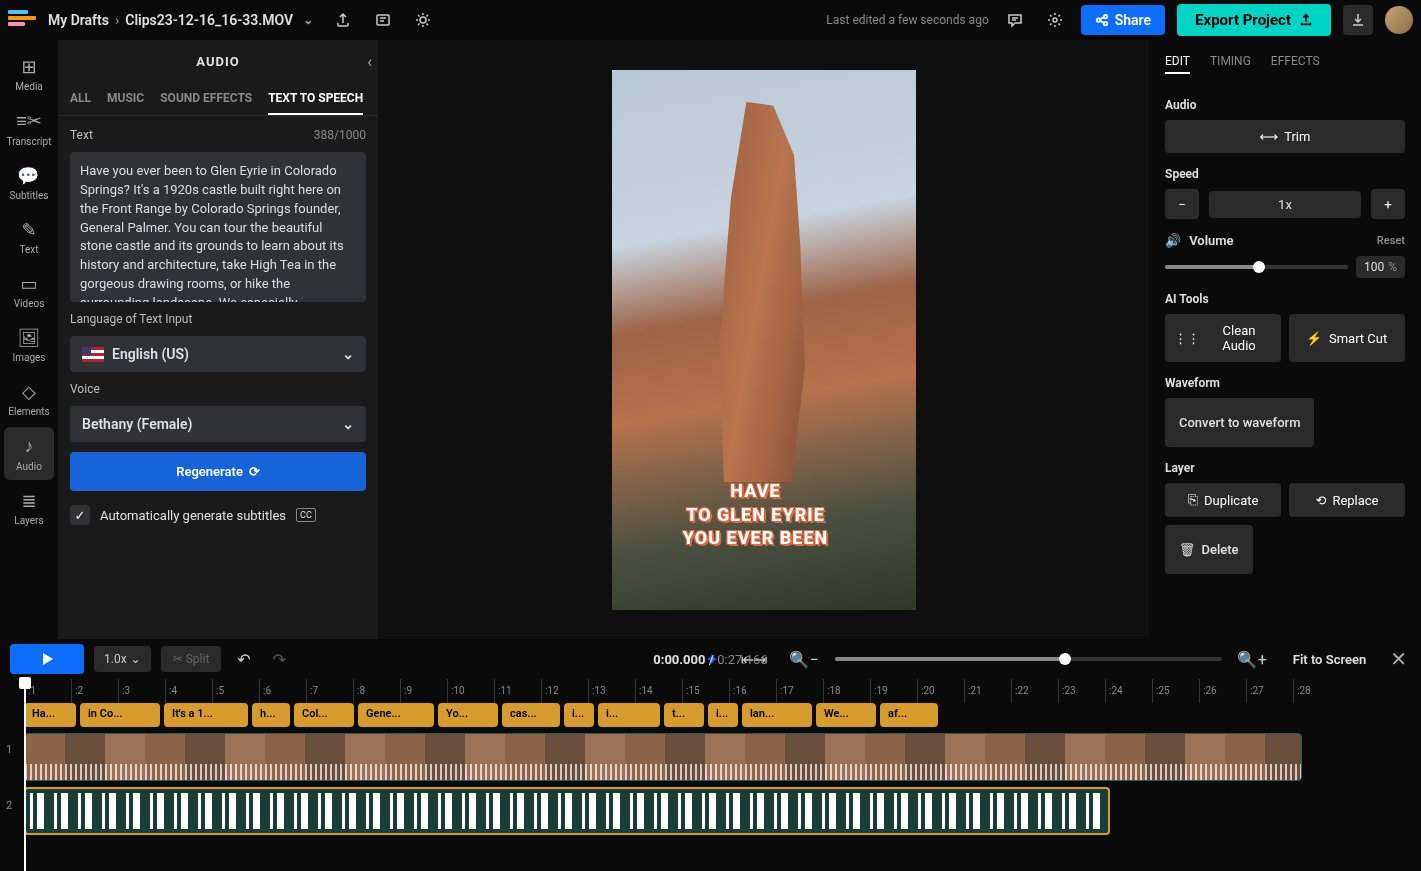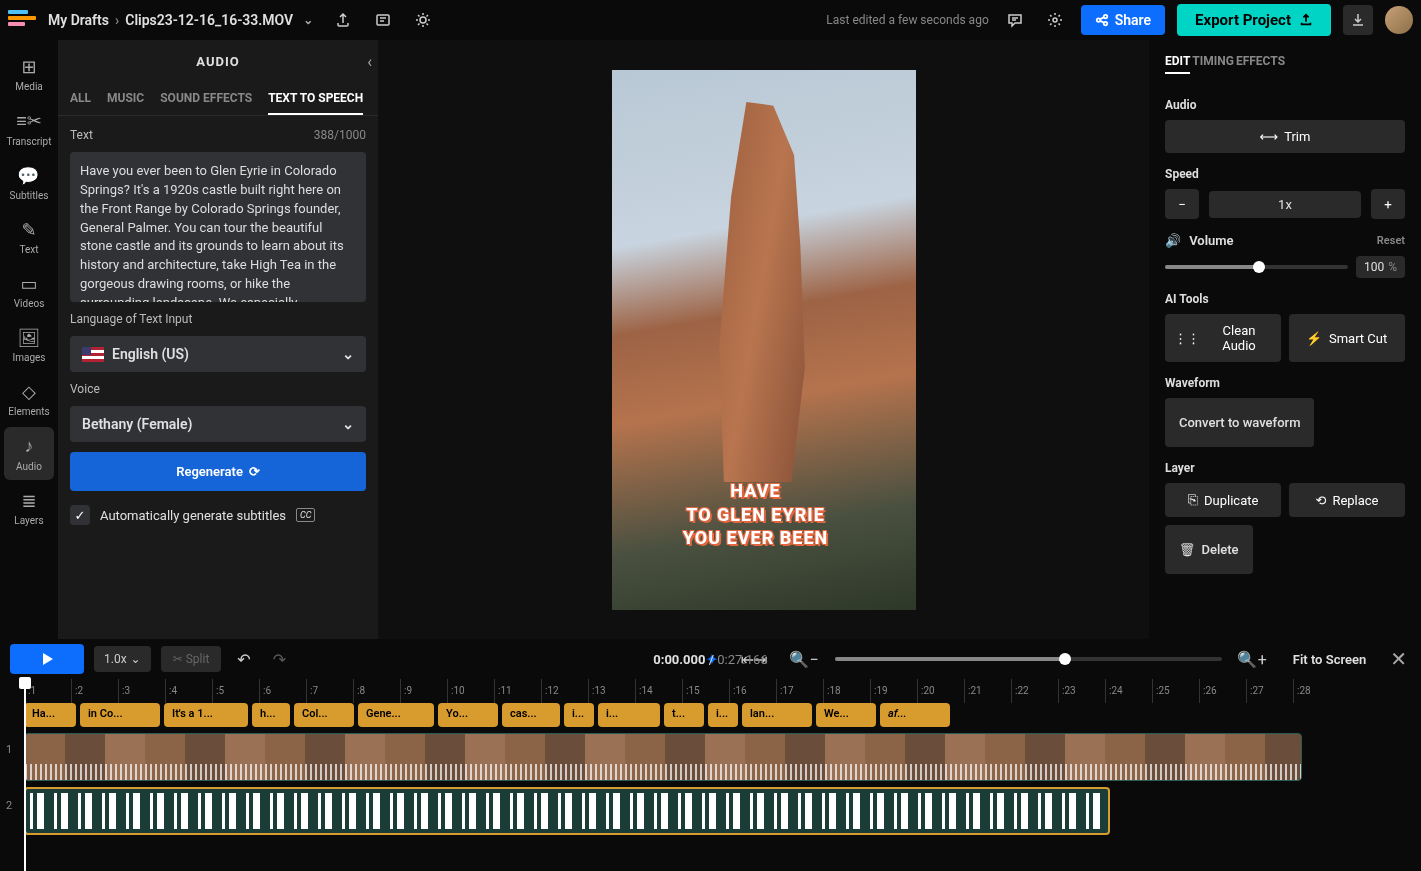--- a/index.html
+++ b/index.html
@@ -53,21 +53,21 @@
 .chkbox { width: 20px; height: 20px; background: #303236; border-radius: 4px; display: flex; align-items: center; justify-content: center; color: #fff; }
 
 
 .canvas { flex: 1; background: #0f0f0f; display: flex; align-items: center; justify-content: center; }
 .preview { width: 304px; height: 540px; background: linear-gradient(170deg,#b8c8d4 0%, #c8d4df 30%, #9d6345 45%, #b5734d 60%, #4a5040 82%, #2d3828 100%); position: relative; overflow: hidden; }
 .rock { position: absolute; left: 34%; top: 6%; width: 90px; height: 380px; background: linear-gradient(100deg,#9d5e3e,#b8754f,#8a5238); clip-path: polygon(35% 0%, 65% 1%, 88% 14%, 95% 38%, 100% 70%, 85% 100%, 10% 100%, 5% 64%, 18% 25%); }
 .overlay-text { position: absolute; bottom: 60px; left: 0; right: 16px; text-align: center; font-weight: 800; font-size: 18px; letter-spacing: 1px; color: #fff; text-shadow: 2px 2px 0 #e2663e, -1px -1px 0 #e2663e, 1px -1px 0 #e2663e, -1px 1px 0 #e2663e; line-height: 1.3; }
 
 
 .right-panel { width: 272px; background: #0a0a0a; padding: 0 16px 16px; overflow-y: auto; }
-.rtabs { display: flex; gap: 2px; font-size: 12px; font-weight: 700; padding: 14px 0 10px; }
+.rtabs { display: flex; gap: 20px; font-size: 12px; font-weight: 400; padding: 14px 0 10px; }
 .rtab { color: #888; cursor: pointer; padding-bottom: 4px; }
 .rtab.active { color: #fff; border-bottom: 2px solid #fff; }
 .section-label { font-size: 12px; font-weight: 700; color: #ddd; margin: 14px 0 8px; }
 .wide-btn { width: 100%; background: #2a2a2a; color: #fff; border: none; padding: 9px; border-radius: 4px; font-size: 13px; cursor: pointer; display: flex; align-items: center; justify-content: center; gap: 6px; }
 .speed-row { display: flex; align-items: center; gap: 10px; }
 .sq-btn { width: 34px; height: 30px; background: #2a2a2a; border: none; color: #fff; border-radius: 4px; cursor: pointer; display: flex; align-items: center; justify-content: center; }
 .speed-val { flex: 1; text-align: center; background: #2a2a2a; padding: 6px; border-radius: 4px; font-size: 13px; }
 .vol-row { display: flex; align-items: center; gap: 8px; font-size: 13px; font-weight: 600; }
 .reset { font-size: 11px; color: #888; cursor: pointer; }
 .slider-row { display: flex; align-items: center; gap: 8px; margin-top: 8px; }
@@ -246,21 +246,21 @@
         <span>Bethany (Female)</span>
         <span>⌄</span>
       </div>
       <button class="regen">
           <span>Regenerate</span> 
           <span>⟳</span>
         </button>
       <label class="chk">
         <span class="chkbox">✓</span>
         <span>Automatically generate subtitles</span>
-        <span style="border:1px solid #888;padding:1px 3px;font-size:9px;border-radius:2px;font-style:italic;">CC</span>
+        <span style="border:1px solid #888;padding:1px 3px;font-size:9px;border-radius:2px;">CC</span>
       </label>
     </div>
   </div>
 
   <div class="canvas">
     <div class="preview">
       <div class="rock"></div>
       <div class="overlay-text">
         <div>HAVE</div>
         <div>TO GLEN EYRIE</div>
@@ -406,21 +406,21 @@
         <div class="cap" style="width: 60px;">Col...</div>
         <div class="cap" style="width: 76px;">Gene...</div>
         <div class="cap" style="width: 60px;">Yo...</div>
         <div class="cap" style="width: 58px;">cas...</div>
         <div class="cap" style="width: 30px;">i...</div>
         <div class="cap" style="width: 62px;">i...</div>
         <div class="cap" style="width: 40px;">t...</div>
         <div class="cap" style="width: 30px;">i...</div>
         <div class="cap" style="width: 70px;">lan...</div>
         <div class="cap" style="width: 60px;">We...</div>
-        <div class="cap" style="width: 70px; font-style: italic;">af...</div>
+        <div class="cap" style="width: 58px;">af...</div>
       </div>
     <span class="tnum" style="top:40px;">1</span>
     <div class="vid-track">
         <div class="wave1"></div>
       </div>
     <span class="tnum" style="top:96px;">2</span>
     <div class="aud-track">
         <div class="wave2"></div>
       </div>
   </div>

